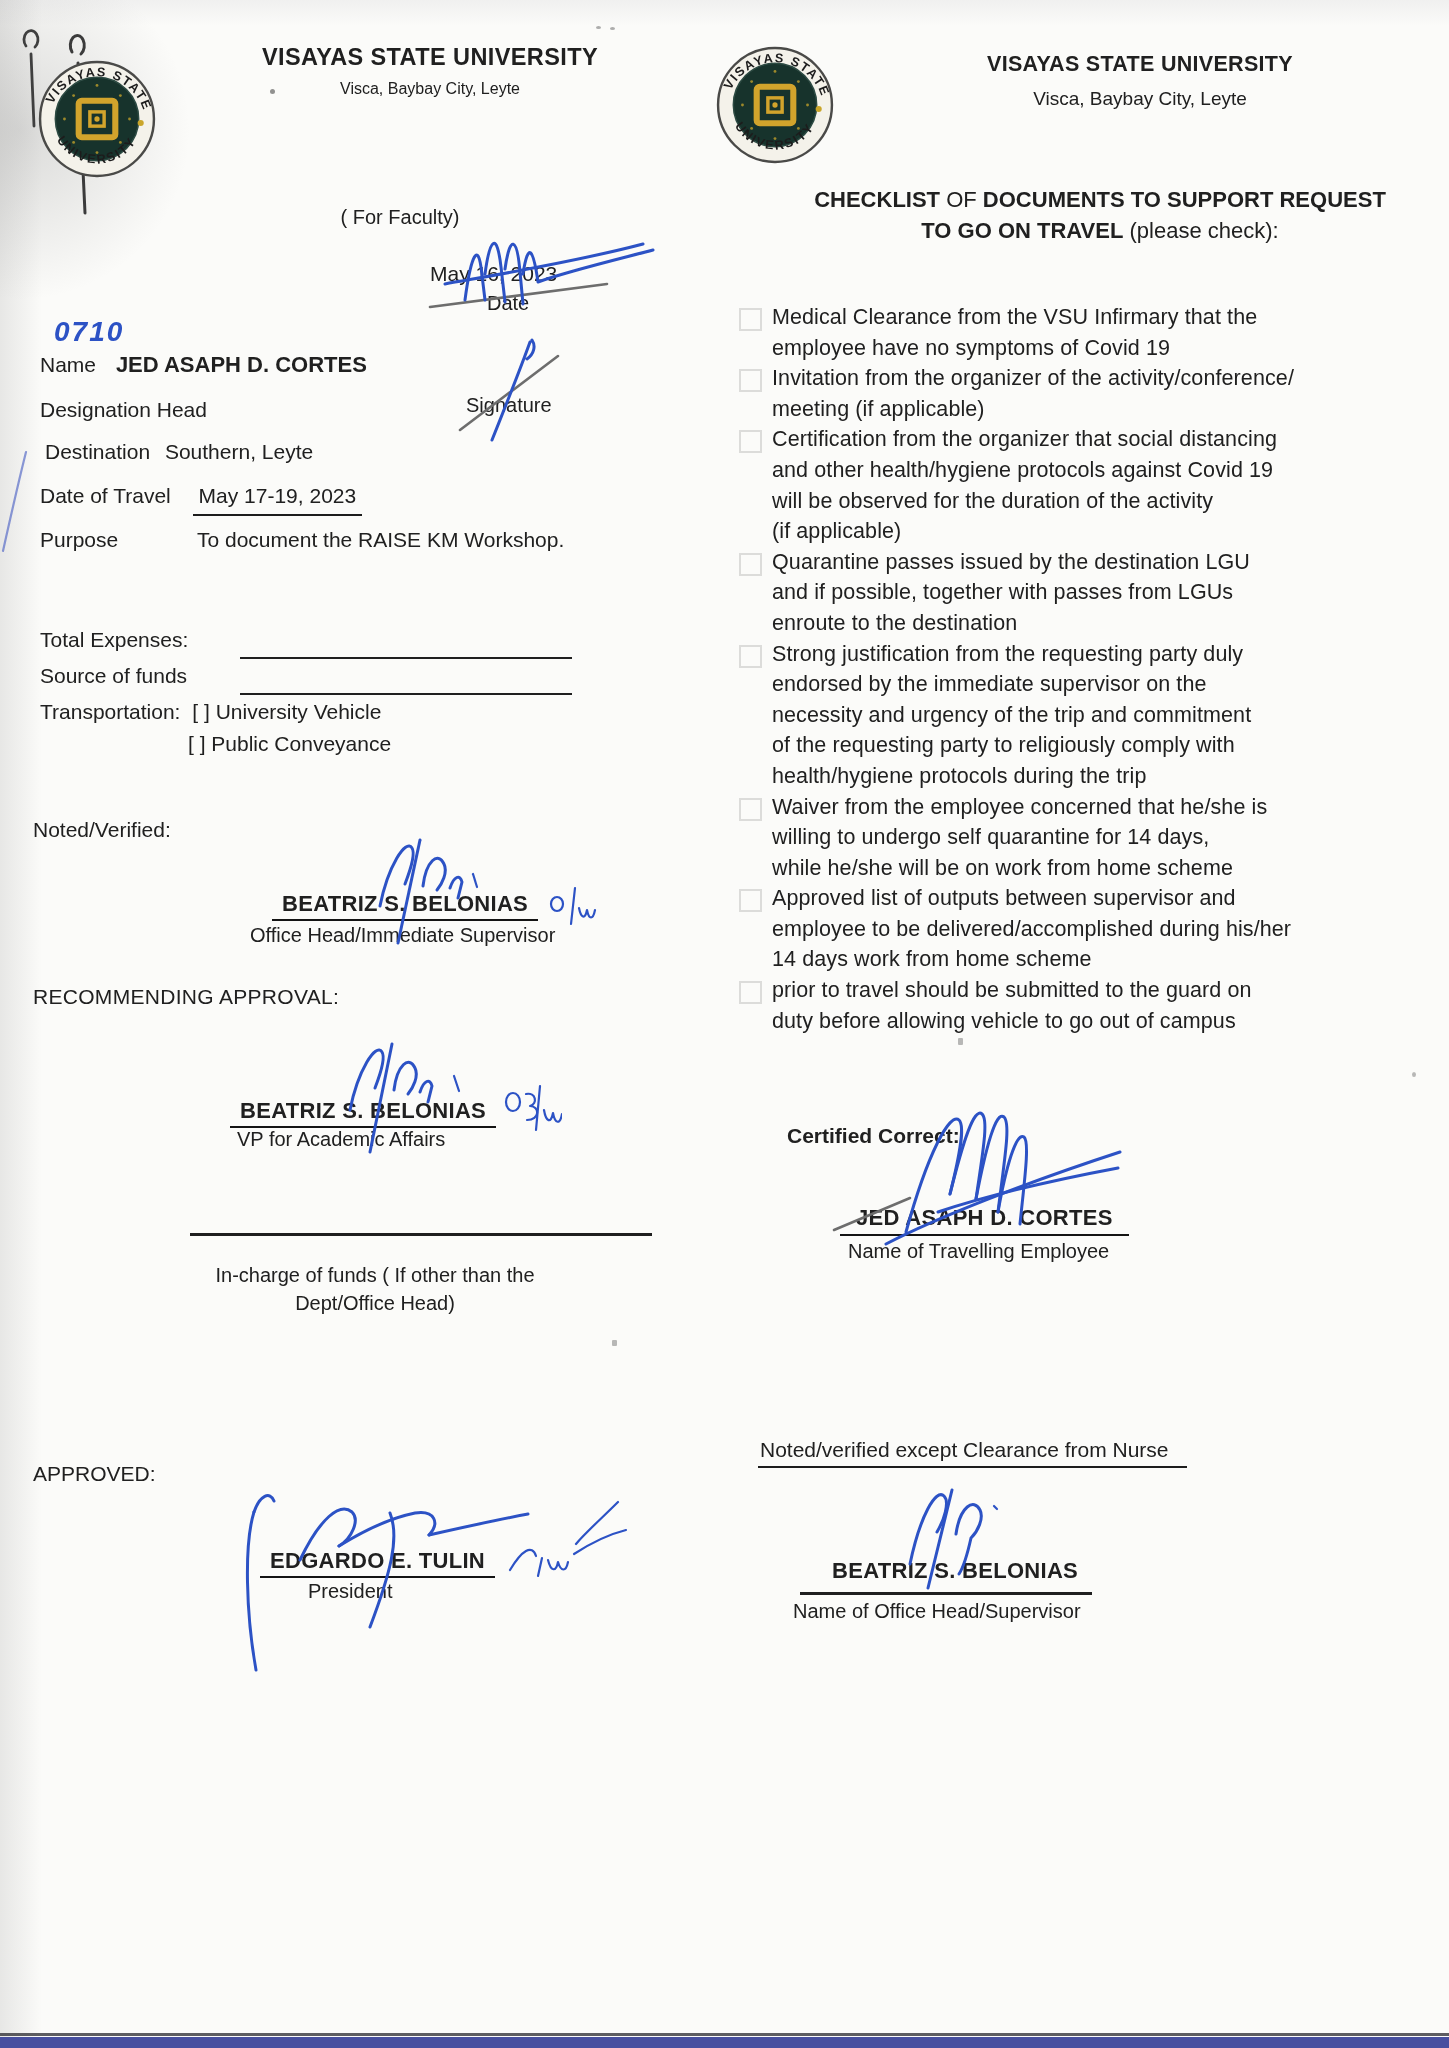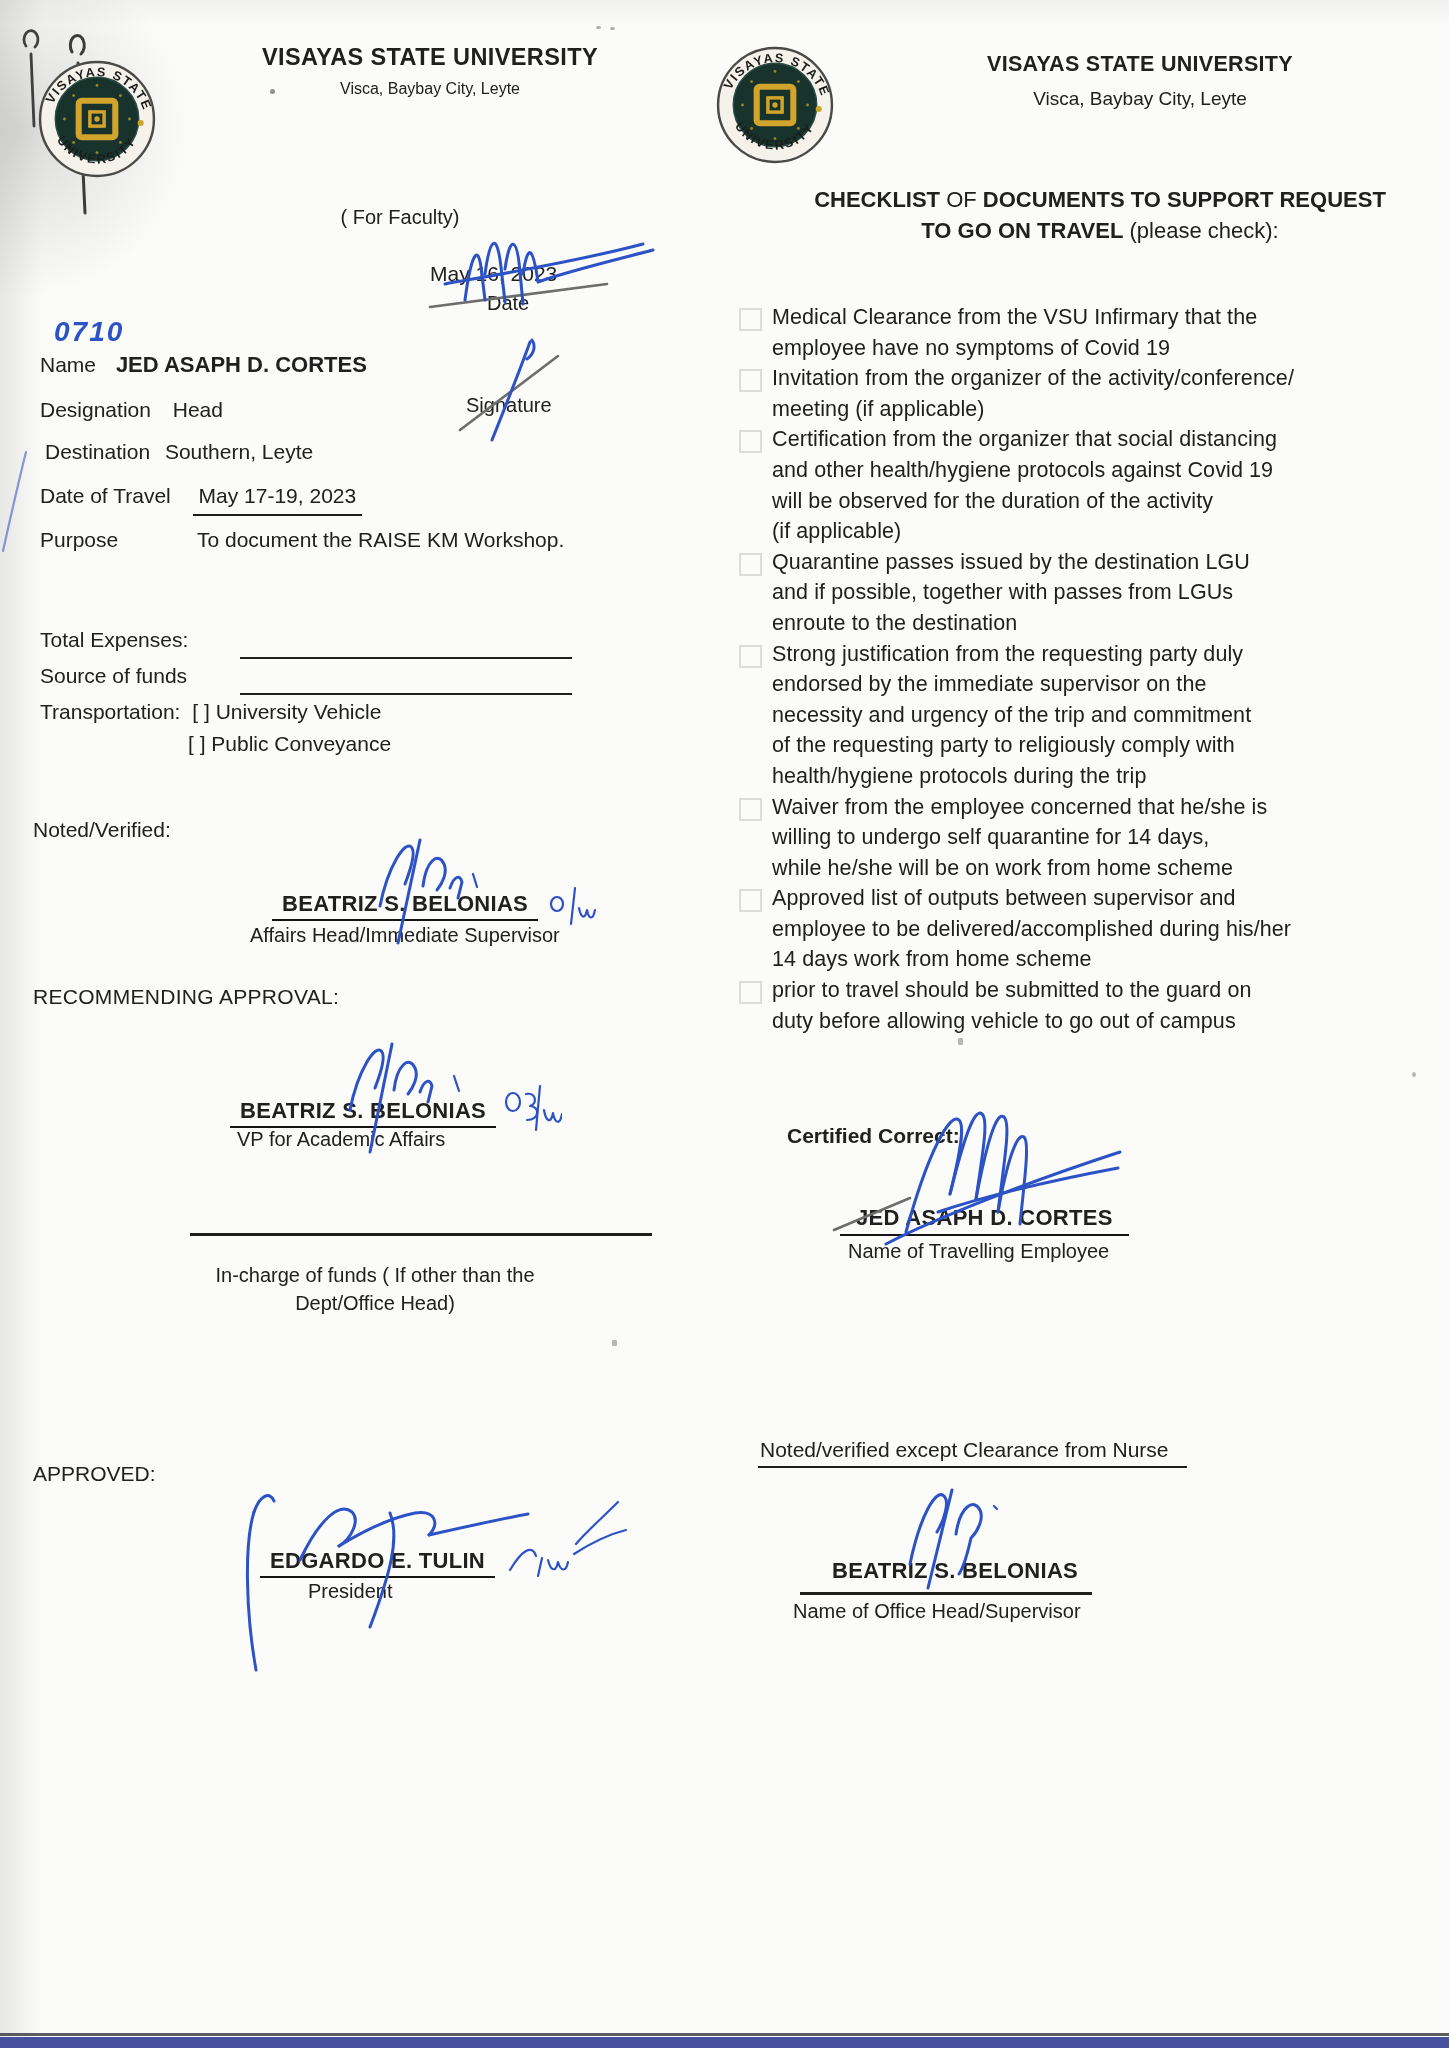--- a/index.html
+++ b/index.html
@@ -82,21 +82,21 @@
 
   <div class="abs hand" style="left:54px;top:316px;font-size:28px;">0710</div>
 
   <div class="abs t21" style="left:40px;top:352px;">
     <span>Name</span>
     <span class="b t22" style="margin-left:14px;">JED ASAPH D. CORTES</span>
   </div>
 
   <div class="abs t21" style="left:40px;top:398px;">
     <span>Designation</span>
-    <span style="margin-left:16px;">Head</span>
+    <span style="margin-left:0;">Head</span>
   </div>
   <div class="abs t20" style="left:466px;top:394px;">Signature</div>
 
   <div class="abs t21" style="left:45px;top:440px;">
     <span>Destination</span>
     <span style="margin-left:9px;">Southern, Leyte</span>
   </div>
 
   <div class="abs t21" style="left:40px;top:484px;">
     <span>Date of Travel</span>
@@ -116,21 +116,21 @@
     <span>Transportation:</span>
     <span style="margin-left:6px;">[  ] University Vehicle</span>
   </div>
   <div class="abs t21" style="left:188px;top:732px;">[ ] Public Conveyance</div>
 
   <div class="abs t21" style="left:33px;top:818px;">Noted/Verified:</div>
 
   <div class="abs" style="left:272px;top:891px;">
     <span class="b t22 uline3" style="letter-spacing:0.3px;">BEATRIZ S. BELONIAS</span>
   </div>
-  <div class="abs t20" style="left:250px;top:924px;">Affairs Head/Immediate Supervisor</div>
+  <div class="abs t20" style="left:250px;top:924px;">Office Head/Immediate Supervisor</div>
 
   <div class="abs t21" style="left:33px;top:985px;letter-spacing:0.3px;">RECOMMENDING APPROVAL:</div>
 
   <div class="abs" style="left:230px;top:1098px;">
     <span class="b t22 uline3" style="letter-spacing:0.3px;">BEATRIZ S. BELONIAS</span>
   </div>
   <div class="abs t20" style="left:237px;top:1128px;">VP for Academic Affairs</div>
 
   <div class="abs hline" style="left:190px;top:1233px;width:462px;height:2.5px;"></div>
   <div class="abs ctr t20" style="left:150px;top:1264px;width:450px;">In-charge of funds ( If other than the</div>

